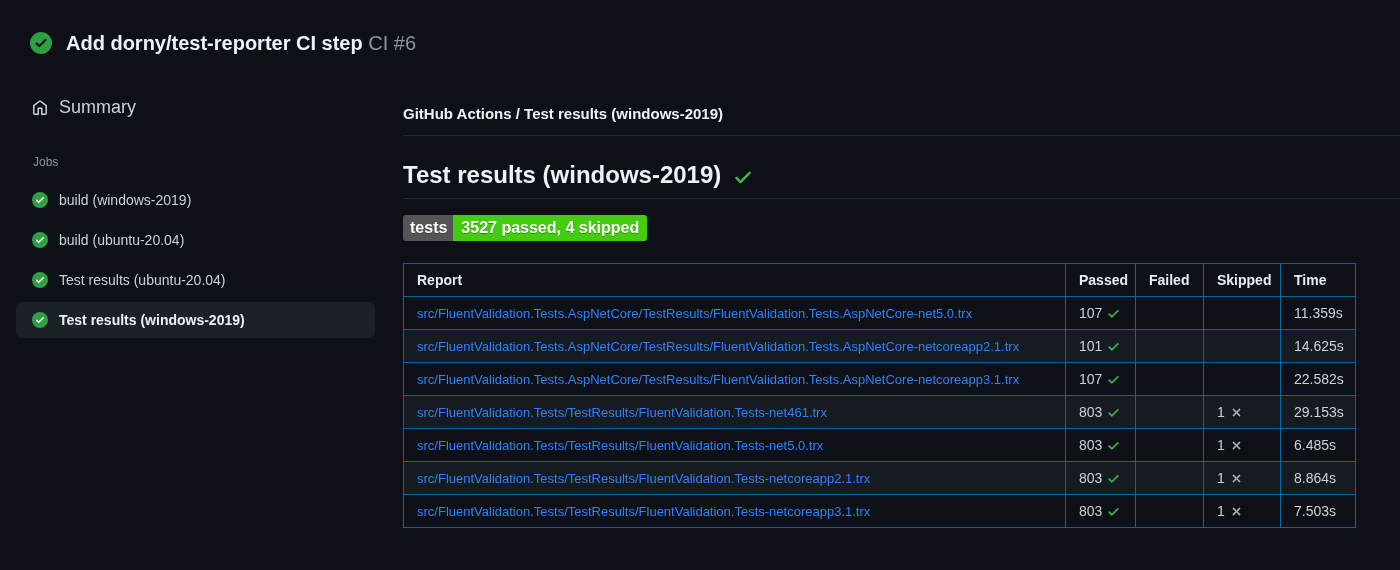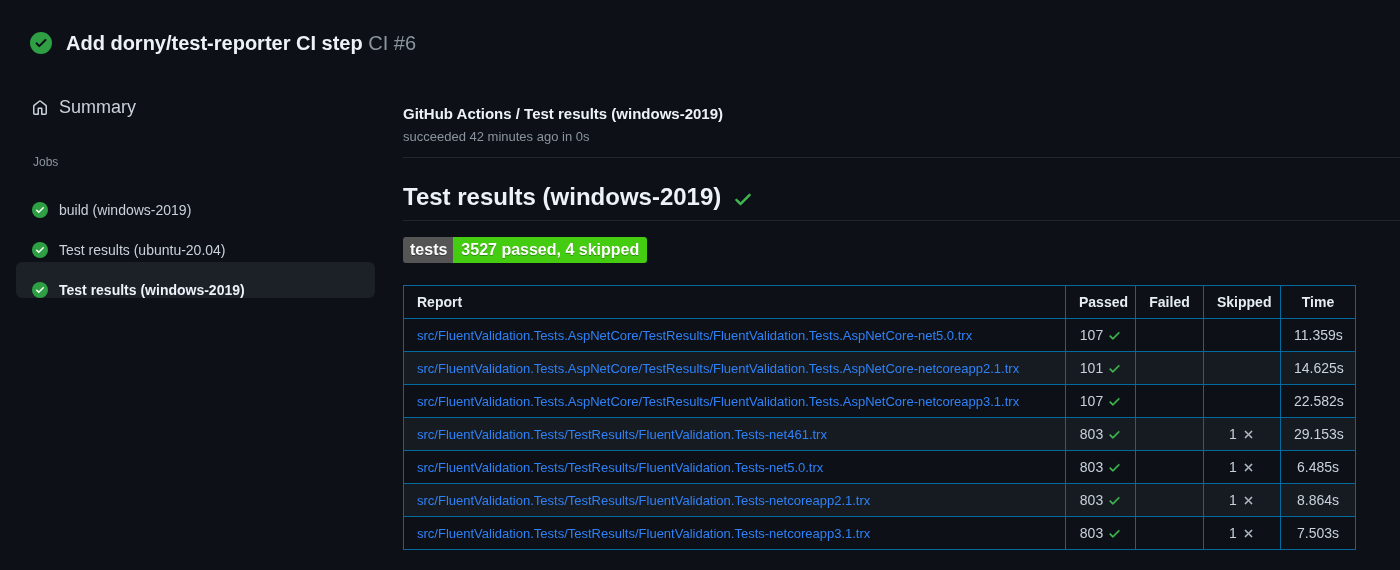--- a/index.html
+++ b/index.html
@@ -15,21 +15,21 @@
   .status-icon-lg { display: inline-flex; width: 22px; height: 22px; }
 
   .content { display: flex; margin-top: 36px; }
 
   
   .sidebar { flex: 0 0 375px; width: 375px; padding-left: 16px; }
   .summary-item { display: flex; align-items: center; gap: 11px; padding: 6px 16px;
     font-size: 18px; color: #c9d1d9; border-radius: 6px; cursor: pointer; }
   .jobs-label { color: #8b949e; font-size: 12px; padding: 0 17px; margin-top: 30px; line-height: 16px; }
   .jobs-list { margin-top: 12px; display: flex; flex-direction: column; gap: 4px; }
-  .job-item { display: flex; align-items: flex-end; gap: 11px; height: 36px; padding: 0 16px;
+  .job-item { display: flex; align-items: center; gap: 11px; height: 36px; padding: 0 16px;
     border-radius: 6px; font-size: 14px; color: #c9d1d9; cursor: pointer; }
   .job-item.selected { background: #1c2128; font-weight: 700; color: #ecf2f8; }
   .job-icon, .summary-icon { display: inline-flex; width: 16px; height: 16px; flex: none; }
 
   
   .main { flex: 1; padding-left: 28px; }
   .run-meta { border-bottom: 1px solid #21262d; padding-bottom: 12px; }
   .meta-title { margin-top: 14px; font-size: 15px; font-weight: 700; color: #ecf2f8; line-height: 18px; }
   .meta-sub { margin-top: 6px; font-size: 13px; color: #8b949e; line-height: 16px; }
 
@@ -42,21 +42,21 @@
     color: #ffffff; border-radius: 3px; overflow: hidden; line-height: 1;
     text-shadow: 0 1px 0 rgba(0,0,0,.3); }
   .badge-label { background: #555555; padding: 5px 6px 5px 7px; }
   .badge-value { background: #44cc11; padding: 5px 8px; }
 
   table.results { margin-top: 22px; border-collapse: collapse; width: 952px;
     font-size: 14px; table-layout: fixed; }
   .results th, .results td { border: 1px solid #0369a1; padding: 8px 13px;
     white-space: nowrap; overflow: hidden; }
   .results th { color: #e6edf3; font-weight: 700; text-align: left; }
-  .results th.num, .results td.num { text-align: center; }
+  .results th.num, .results td.num { text-align: left; }
   .results tbody tr:nth-child(even) { background: #161b22; }
   a.report-link { color: #2f81f7; text-decoration: none; font-size: 13px; }
   .cell-passed .val, .cell-skipped .val { margin-right: 5px; }
   .icon-check, .icon-x { display: inline-block; width: 13px; height: 13px; vertical-align: -2px; }
 </style>
 </head>
 <body>
 
 <header class="run-header">
   <span class="status-icon-lg">
@@ -88,38 +88,46 @@
     </span>
     <span class="job-label">build (windows-2019)</span>
   </div>
         <div class="job-item">
     <span class="job-icon">
       <svg viewBox="0 0 16 16" width="16" height="16" aria-hidden="true">
         <circle cx="8" cy="8" r="8" fill="#2ea043"></circle>
         <path fill="#ffffff" d="M11.78 6.28a.75.75 0 10-1.06-1.06L6.75 9.19 5.28 7.72a.75.75 0 10-1.06 1.06l2 2a.75.75 0 001.06 0l4.5-4.5Z"></path>
       </svg>
     </span>
+    <span class="job-label">build (ubuntu-20.04)</span>
+  </div>
+        <div class="job-item">
+    <span class="job-icon">
+      <svg viewBox="0 0 16 16" width="16" height="16" aria-hidden="true">
+        <circle cx="8" cy="8" r="8" fill="#2ea043"></circle>
+        <path fill="#ffffff" d="M11.78 6.28a.75.75 0 10-1.06-1.06L6.75 9.19 5.28 7.72a.75.75 0 10-1.06 1.06l2 2a.75.75 0 001.06 0l4.5-4.5Z"></path>
+      </svg>
+    </span>
     <span class="job-label">Test results (ubuntu-20.04)</span>
   </div>
         <div class="job-item selected">
     <span class="job-icon">
       <svg viewBox="0 0 16 16" width="16" height="16" aria-hidden="true">
         <circle cx="8" cy="8" r="8" fill="#2ea043"></circle>
         <path fill="#ffffff" d="M11.78 6.28a.75.75 0 10-1.06-1.06L6.75 9.19 5.28 7.72a.75.75 0 10-1.06 1.06l2 2a.75.75 0 001.06 0l4.5-4.5Z"></path>
       </svg>
     </span>
     <span class="job-label">Test results (windows-2019)</span>
   </div>
       </nav>
   </aside>
 
   <main class="main">
     <div class="run-meta">
       <div class="meta-title">GitHub Actions / Test results (windows-2019)</div>
-      <div class="meta-sub">succeeded 42 minutes ago in 0s</div>
     </div>
 
     <h2 class="section-title">
       <span>Test results (windows-2019)</span>
       <span class="check-lg">
         <svg viewBox="0 0 16 16" width="20" height="20" aria-hidden="true">
           <path fill="#3fb950" stroke="#3fb950" stroke-width="0.6" d="M13.78 4.22a.75.75 0 010 1.06l-7.25 7.25a.75.75 0 01-1.06 0L2.22 9.28a.75.75 0 011.06-1.06L6 10.94l6.72-6.72a.75.75 0 011.06 0Z"></path>
         </svg>
       </span>
     </h2>

